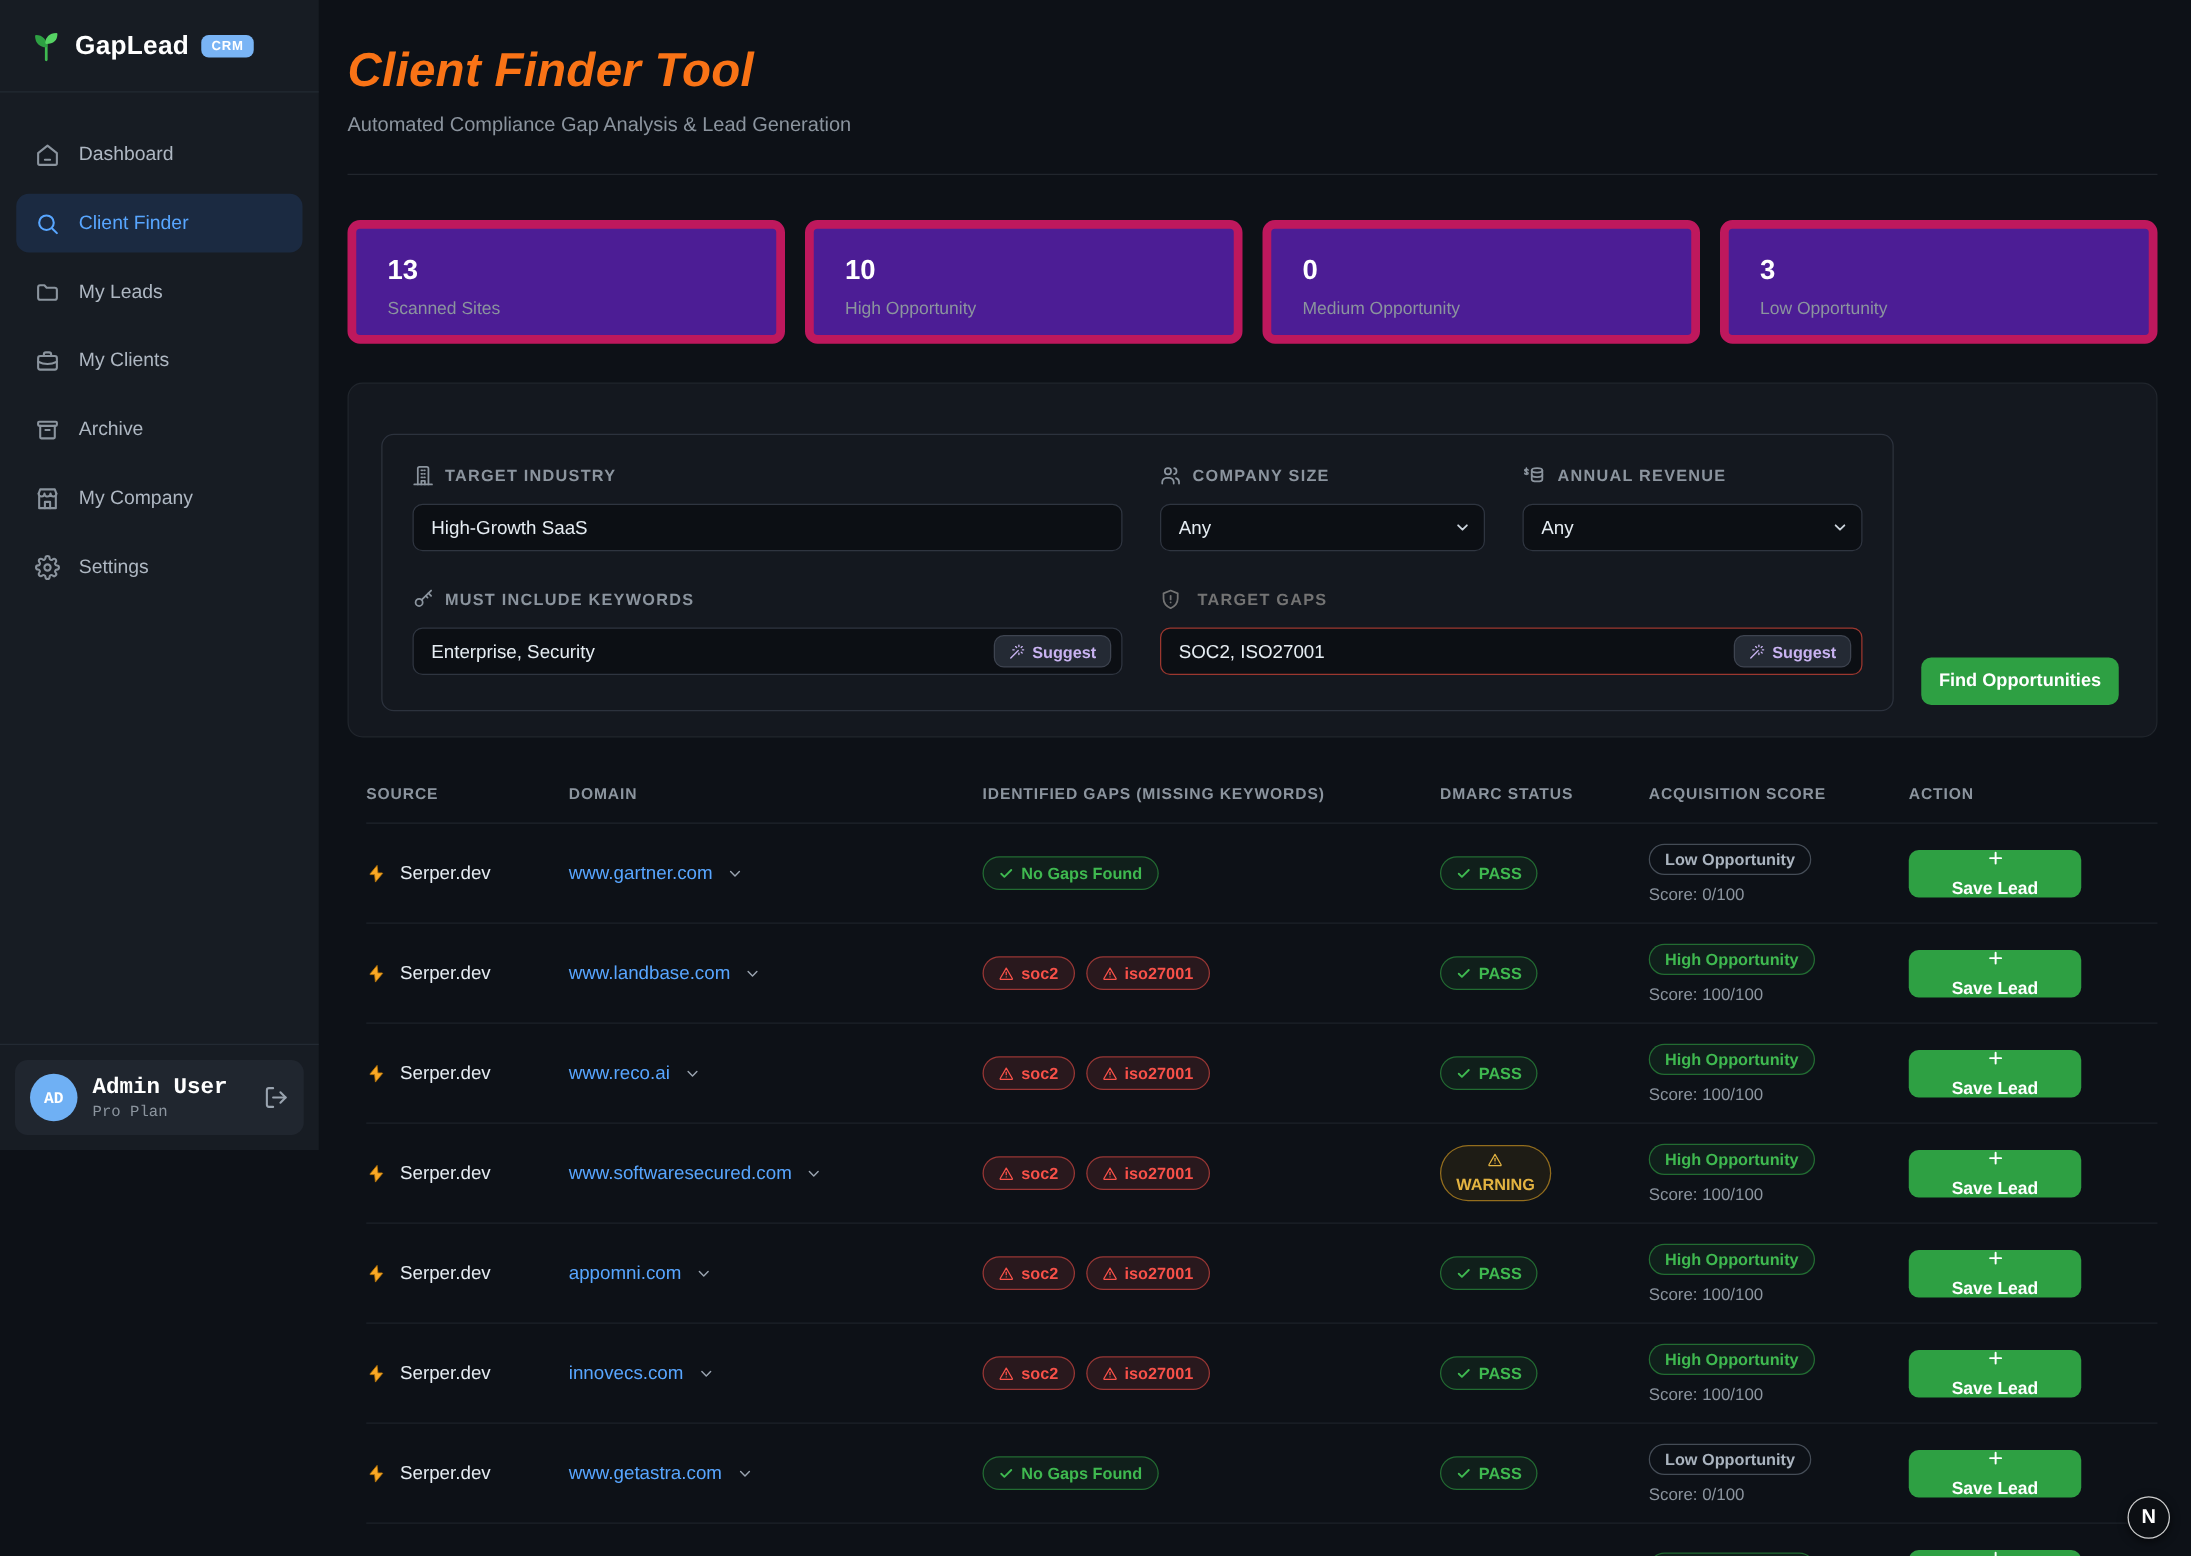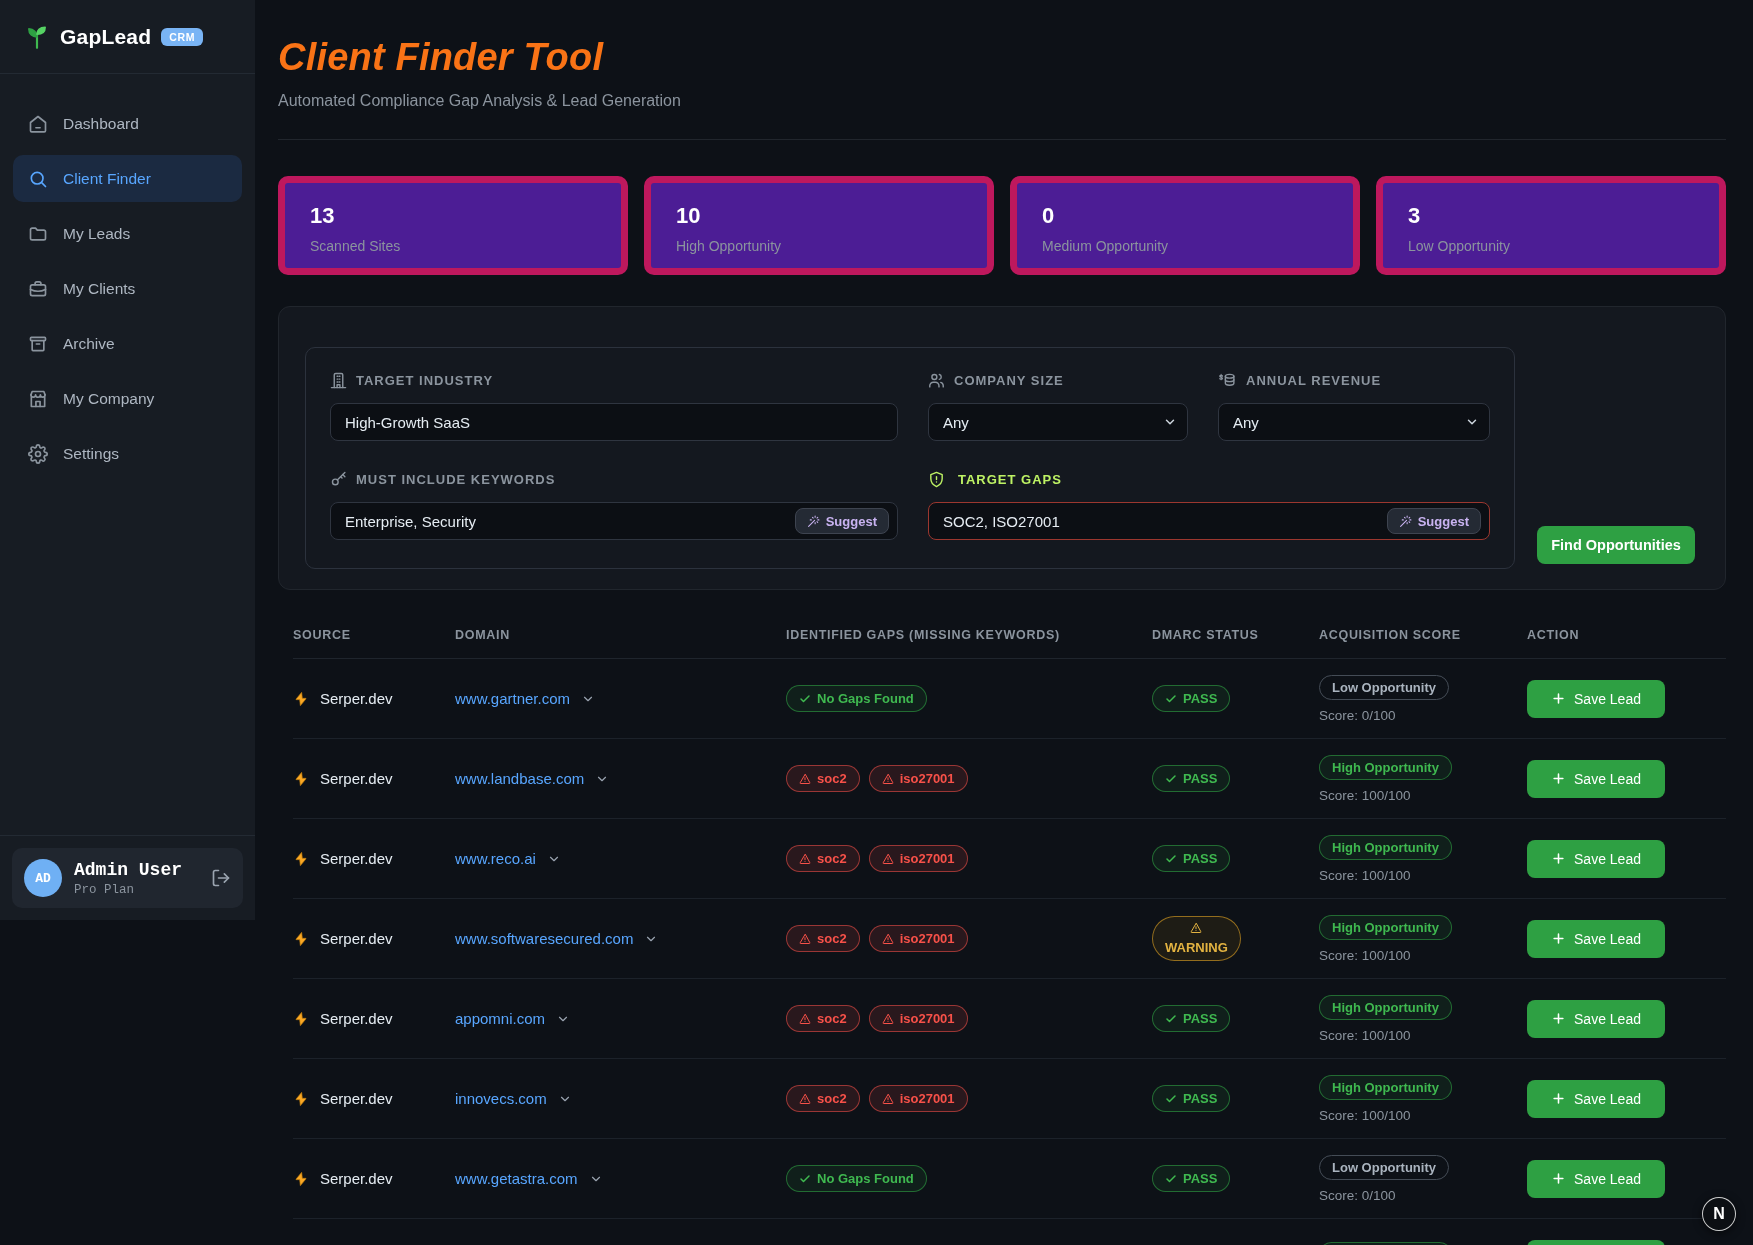--- a/index.html
+++ b/index.html
@@ -82,21 +82,21 @@
     grid-template-columns:568px 260px 1fr;
     column-gap:30px; row-gap:30px;
   }
   .field {}
   .field-label {
     display:flex; align-items:center; gap:9px;
     font-size:13px; font-weight:700; letter-spacing:1px;
     color:#8b949e; text-transform:uppercase; margin-bottom:14px;
   }
   .field-label .f-ico { color:#8b949e; }
-  .field-label.danger, .field-label.danger .f-ico { color:#bef264;gap:13px; }
+  .field-label.danger, .field-label.danger .f-ico { color:#737373;gap:13px; }
   .text-input, .select-input {
     width:100%; height:38px; background:#0c0f14;
     border:1px solid #2f3540; border-radius:8px;
     color:#e6edf3; font-size:15px; padding:0 14px;
     font-family:"Liberation Sans", sans-serif;
     outline:none;
   }
   .select-wrap { position:relative; }
   .select-input { appearance:none; -webkit-appearance:none; cursor:pointer; }
   .select-chev { position:absolute; right:11px; top:12px; color:#cdd5dd; pointer-events:none; }
@@ -137,23 +137,24 @@
     font-size:13px; font-weight:700; white-space:nowrap;
   }
   .pill.red   { color:#f85149; border:1px solid rgba(248,81,73,.55); background:rgba(248,81,73,.12); }
   .pill.green { color:#3fb950; border:1px solid rgba(46,160,67,.6);  background:rgba(46,160,67,.10); }
   .pill.amber { color:#e3b341; border:1px solid rgba(210,153,34,.65); background:rgba(187,128,9,.10);flex-direction:column; }
   .pill.gray  { color:#aab4bf; border:1px solid #444c56; background:transparent; }
   .opp-pill { padding:4px 12px; }
   .cell-acq .score { font-size:13.5px; color:#8b949e; margin-top:8px; }
   .save-btn {
     width:138px; height:38px; background:#2ea043; border:none; border-radius:8px;
-    color:#fff; font-size:14px; font-weight:400; cursor:pointer;
+    color:#fff; font-size:14px; font-weight:700; cursor:pointer;
     display:flex; align-items:center; justify-content:center; gap:8px;
     font-family:"Liberation Sans", sans-serif;
+    flex-direction:column;
   }
 
   .n-fab {
     position:fixed; right:17px; bottom:14px;
     width:34px; height:34px; border-radius:50%;
     background:#0c0f13; border:1px solid rgba(240,240,240,.85);
     color:#fff; font-size:16px; font-weight:700;
     display:flex; align-items:center; justify-content:center;
     box-shadow:0 2px 8px rgba(0,0,0,.6);
   }

